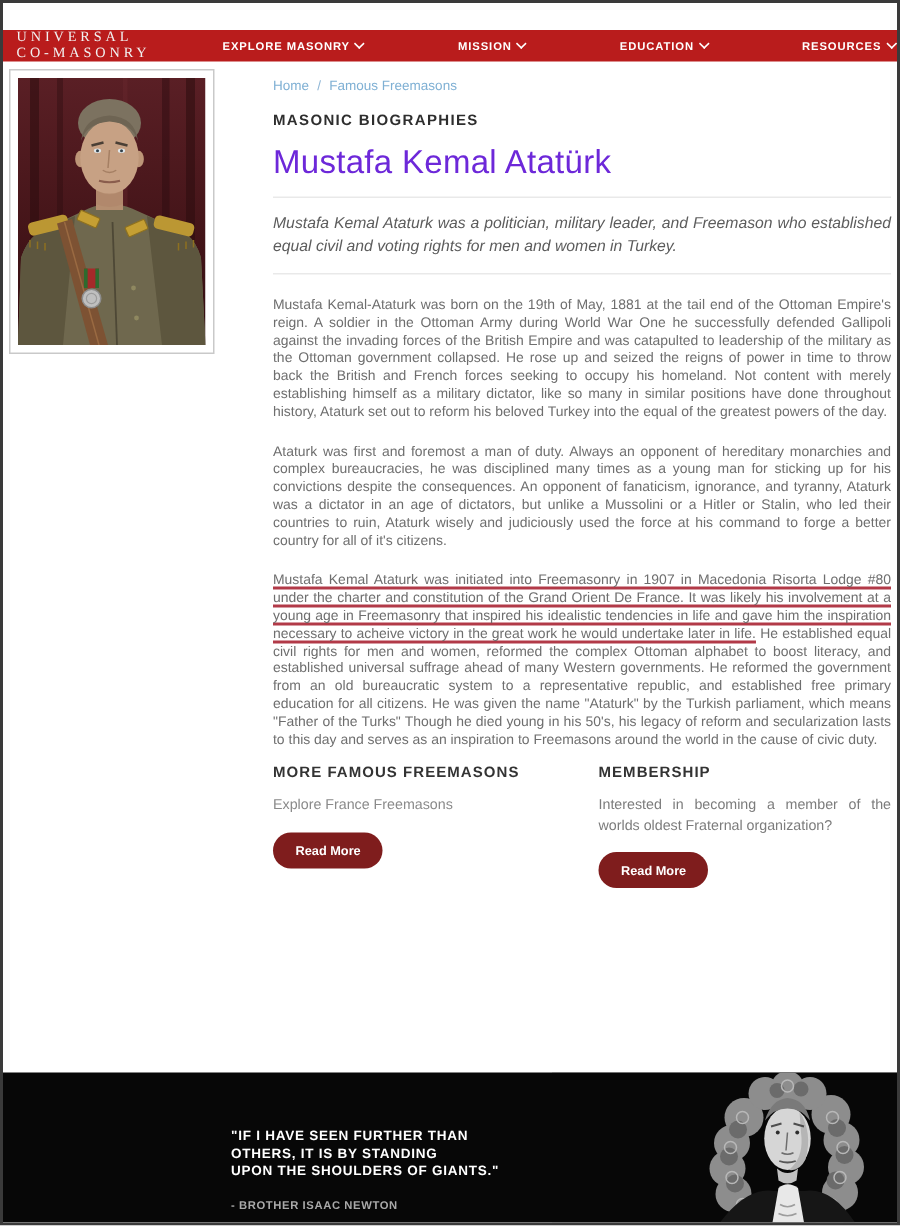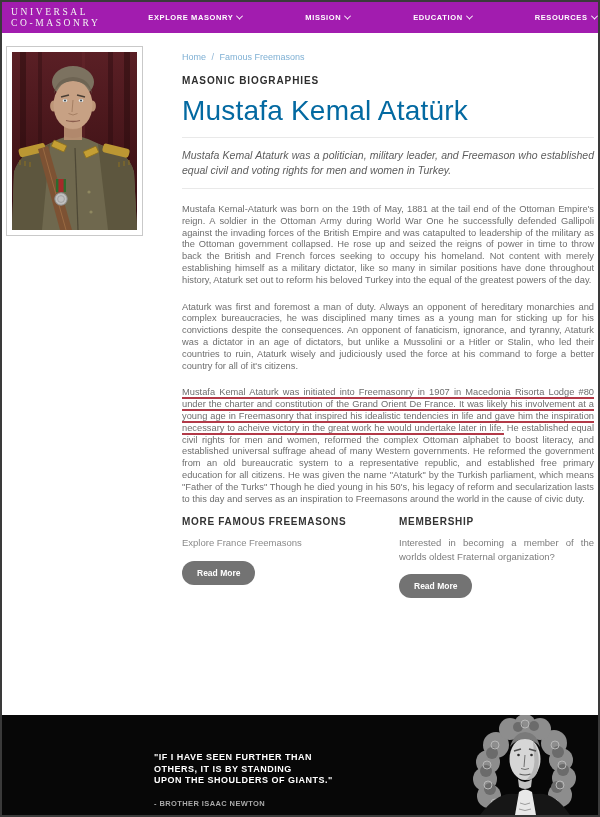--- a/index.html
+++ b/index.html
@@ -3,21 +3,21 @@
 <meta charset="utf-8">
 <style>
   html,body { margin:0; padding:0; background:#fff; }
   .page {
     position:relative; width:600px; height:817px; box-sizing:border-box;
     background:#ffffff; border:2px solid #3a3a3a; overflow:hidden;
     font-family:"Liberation Sans", sans-serif;
   }
   
   .topbar {
-    position:absolute; top:0; left:0; right:0; height:31px; background:#a21caf;
+    position:absolute; top:18px; left:0; right:0; height:21px; background:#b91c1c;
     display:flex; align-items:center; padding-left:9px; z-index:5;
   }
   .logo { color:#f2f2f2; font-family:"Liberation Serif", serif; font-size:9.5px;
     letter-spacing:2.6px; line-height:10.5px; white-space:nowrap; cursor:pointer; }
   .nav { margin-left:auto; display:flex; align-items:center; gap:15px;
     color:#ffffff; font-size:7.5px; font-weight:bold; letter-spacing:0.6px; }
   .nav-item { display:flex; align-items:center; gap:4px; cursor:pointer; white-space:nowrap;padding-left:48px; }
   .chev { width:4px; height:4px; border-right:1.2px solid #fff; border-bottom:1.2px solid #fff;
     transform:rotate(45deg) translate(-1px,-1px); }
   .globe { display:flex; align-items:center; cursor:pointer; }
@@ -32,36 +32,36 @@
     position:absolute; left:4px; top:44px; width:137px; height:190px;
     background:#fff; border:1px solid #c9c9c9; padding:5px; box-sizing:border-box;
   }
   .portrait-frame svg { width:100%; height:100%; display:block; }
   
   .content { position:absolute; left:180px; top:50px; width:412px; }
   .breadcrumb { font-size:9px; color:#7fb0d4; }
   .breadcrumb .crumb { cursor:pointer; }
   .breadcrumb .sep { margin:0 3px; color:#8fb6d6; }
   .eyebrow { margin-top:13px; font-size:10px; font-weight:bold; letter-spacing:0.9px; color:#2e2e2e; }
-  .title { margin:9px 0 0 0; font-size:28px; font-weight:normal; color:#0369a1; letter-spacing:0.2px; }
+  .title { margin:9px 0 0 0; font-size:22px; font-weight:normal; color:#6d28d9; letter-spacing:0.2px; }
   .dates { margin-top:9px; font-size:10px; color:#8d8d8d; line-height:15px; }
   .rule { border:0; border-top:1px solid #e9e9e9; margin:10px 0; }
   .intro { font-style:italic; font-size:10.5px; color:#5c5c5c; line-height:15px; text-align:justify; margin:0; }
   .para { margin:15px 0 11px 0; font-size:9.3px; line-height:11.8px; color:#6e6e6e; text-align:justify; }
   .hl { text-decoration:underline; text-decoration-color:#b23a48;
     text-decoration-thickness:1.6px; text-underline-offset:2px; text-decoration-skip-ink:none; }
   
   .cols { display:flex; margin-top:7px; }
   .col-left  { width:217px; padding-right:16px; box-sizing:border-box; }
   .col-right { width:195px; }
   .section-title { font-size:10px; font-weight:bold; letter-spacing:0.7px; color:#333333; }
   .section-text  { margin-top:9px; font-size:9.5px; color:#8a8a8a; line-height:13.5px; }
   .col-right .section-text { text-align:justify; color:#7c7c7c; }
   .read-more {
-    margin-top:11px; display:inline-block; background:#737373; color:#ffffff;
+    margin-top:11px; display:inline-block; background:#7f1d1d; color:#ffffff;
     font-family:"Liberation Sans", sans-serif; font-size:8.5px; font-weight:bold;
     padding:7px 15px; border:none; border-radius:12px; cursor:pointer;
   }
   
   .footer { position:absolute; left:0; right:0; bottom:0; height:100px; background:#070707; overflow:hidden; }
   .quote { position:absolute; left:152px; top:37px; color:#ffffff; font-size:9px;
     font-weight:bold; letter-spacing:0.5px; line-height:11.5px; }
   .attribution { margin-top:11px; font-size:7.5px; font-weight:bold; color:#a9a9a9; letter-spacing:0.4px; }
   .newton { position:absolute; right:0; top:0; height:100%; }
 </style>

